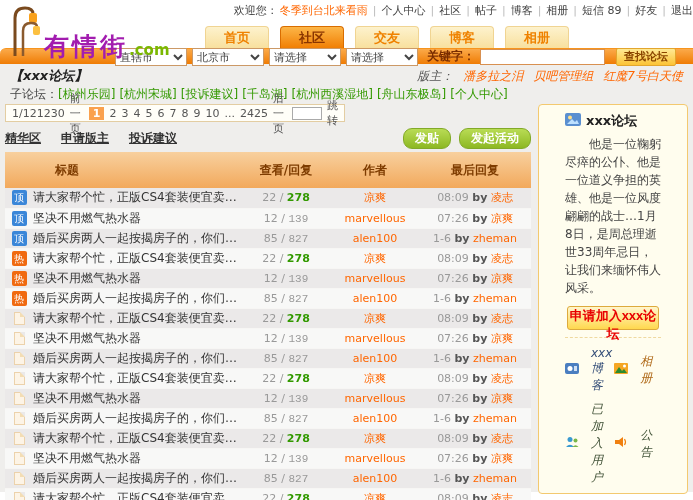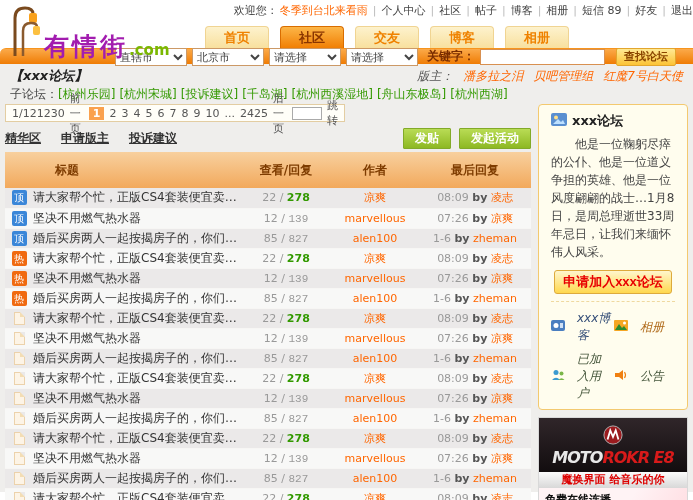--- a/index.html
+++ b/index.html
@@ -58,21 +58,21 @@
     display:flex; align-items:center; gap:5px; padding:0 6px; font-size:11px; color:#555; }
   .pagination a { color:#555; }
   .page-current { background:#faa14e; color:#fff; font-weight:bold; padding:0 4px; }
   .jump-input { width:30px; height:13px; border:1px solid #aaa; font-size:10px; }
 
   
   .toolbar { height:24px; margin:4px 0 2px; display:flex; align-items:center; }
   .toolbar-links a { color:#333; text-decoration:underline; font-weight:bold; margin-right:20px; }
   .btns { margin-left:auto; display:flex; gap:8px; }
   .green-btn { height:21px; padding:0 11px; font-size:12px; font-weight:bold; color:#fff;
-    background:linear-gradient(#b9dc55,#8db822); border:1px solid #82aa28; border-radius:1px; cursor:pointer; }
+    background:linear-gradient(#b9dc55,#8db822); border:1px solid #82aa28; border-radius:9px; cursor:pointer; }
 
   
   table.topics { width:100%; border-collapse:collapse; font-size:12px; table-layout:fixed; }
   table.topics thead th { height:36px; font-weight:bold; color:#7e3c00;
     background:linear-gradient(#f8d09e,#f2a95c); }
   th.h-title { text-align:left; padding-left:50px; }
   table.topics tbody tr { height:20px; border-bottom:1px solid #f7f6f4; }
   table.topics tbody tr:nth-child(odd)  { background:#ebe9e9; }
   table.topics tbody tr:nth-child(even) { background:#f8f8f7; }
   td.c-icon { text-align:center; }
@@ -89,21 +89,21 @@
   .ticon { display:inline-block; width:15px; height:15px; line-height:15px; border-radius:2px;
     color:#fff; font-size:10px; text-align:center; }
   .ticon.top { background:#3a86d8; }
   .ticon.hot { background:#f06a10; }
   .paper { display:inline-block; width:11px; height:13px; background:#fdf4e6;
     border:1px solid #ecd2ab; position:relative; vertical-align:middle; }
   .paper::after { content:""; position:absolute; right:-1px; top:-1px;
     border-style:solid; border-width:0 5px 5px 0; border-color:transparent #ebe9e9 #f3ddb4 transparent; }
 
   
-  .side-box { border:1px solid #f3c96f; background:#fffdee; border-radius:4px; padding:7px 12px; }
+  .side-box { border:1px solid #f3c96f; background:#fffdee; border-radius:4px; padding:7px 26px; }
   .side-title { display:flex; align-items:center; gap:5px; font-size:13px; font-weight:bold; color:#222; }
   .side-desc { margin-top:5px; font-size:12px; color:#444; line-height:1.5; text-indent:2em; }
   .join-btn { display:block; width:95%; height:24px; margin:9px auto 6px; font-size:13px; font-weight:bold;
     color:#e80000; background:linear-gradient(#fff6cc,#ffd84e); border:1px solid #ddaa3c;
     border-radius:3px; cursor:pointer; }
   .side-links { display:grid; grid-template-columns:1fr 1fr; gap:7px 2px; margin-top:7px;
     border-top:1px dashed #efd9a0; padding-top:8px; }
   .side-link { display:flex; align-items:center; gap:12px; font-size:12px; color:#334d77;font-style:italic; }
   .side-link:nth-child(2) { color:#b06a1a; }
   .side-link:nth-child(3),.side-link:nth-child(4) { color:#44553a; }
@@ -167,21 +167,21 @@
   <input class="search-input" type="text" style="">
   <button class="search-btn">查找论坛</button>
 </div>
 
 <div class="forum-header">
   <div class="fh-row1">
     <span class="fh-title">【xxx论坛】</span>
     <span class="moderators"><span>版主：</span><span id="moderators"><a>潘多拉之泪</a><a>贝吧管理组</a><a>红魔7号白天使</a></span></span>
   </div>
   <div class="fh-row2">
-    <span>子论坛：</span><span id="subforums"><a class="subforum">[杭州乐园]</a><a class="subforum">[杭州宋城]</a><a class="subforum">[投诉建议]</a><a class="subforum">[千岛湖]</a><a class="subforum">[杭州西溪湿地]</a><a class="subforum">[舟山东极岛]</a><a class="subforum">[杭州西湖]</a></span>
+    <span>子论坛：</span><span id="subforums"><a class="subforum">[杭州乐园]</a><a class="subforum">[杭州宋城]</a><a class="subforum">[投诉建议]</a><a class="subforum">[千岛湖]</a><a class="subforum">[杭州西溪湿地]</a><a class="subforum">[舟山东极岛]</a><a class="subforum">[个人中心]</a></span>
   </div>
 </div>
 
 <div class="content">
 
   <div class="main">
     <div class="pagination">
       <span>1/121230</span>
       <a>前一页</a>
       <span id="pages" style="display:flex;gap:5px;">

